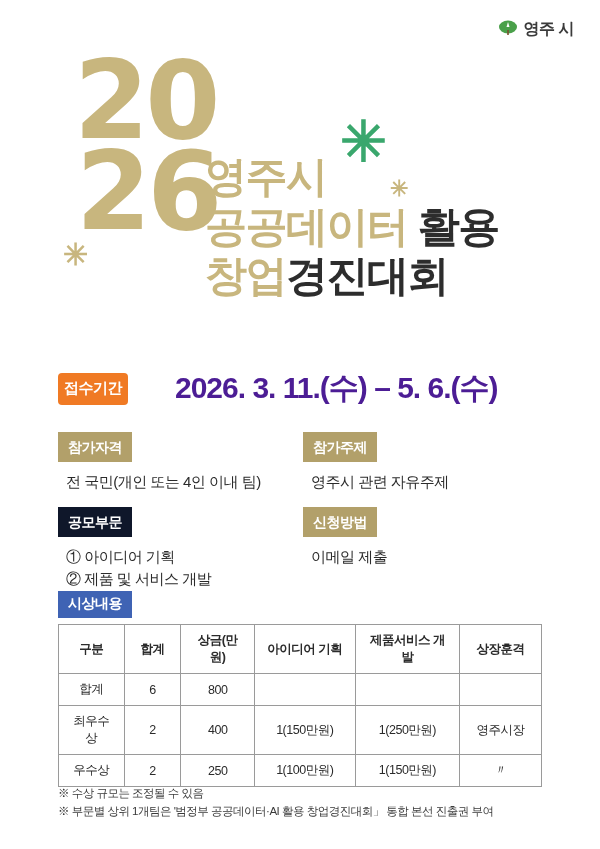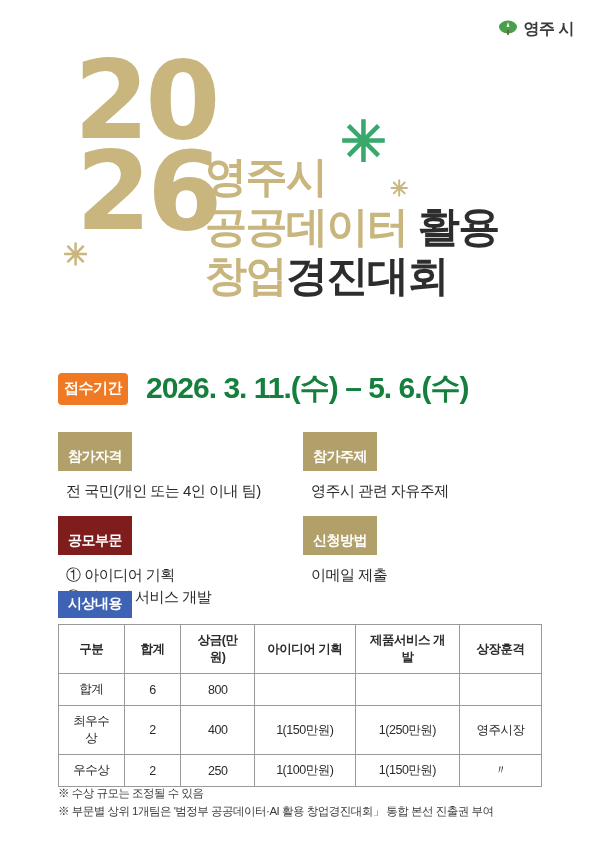--- a/index.html
+++ b/index.html
@@ -108,47 +108,48 @@
     color: #ffffff;
     font-size: 15px;
     font-weight: bold;
     padding: 6px 6px 7px;
     border-radius: 4px;
     letter-spacing: -0.5px;
   }
   .date-text {
     font-size: 30px;
     font-weight: bold;
-    color: #15803d;
+    color: #4c1d95;
     letter-spacing: -1px;
     white-space: nowrap;
+    margin-left: 29px;
   }
 
   
   .info {
     position: absolute;
     top: 432px;
     left: 58px;
     width: 490px;
   }
   .info-grid {
     display: grid;
     grid-template-columns: 245px 245px;
     row-gap: 0;
   }
   .blk-head {
     display: inline-block;
     color: #ffffff;
     font-size: 14px;
     font-weight: bold;
-    padding: 16px 10px 5px;
+    padding: 7px 10px 5px;
     letter-spacing: -0.5px;
   }
   .head-beige { background: #b2a06a; }
-  .head-blue { background: #7f1d1d; }
+  .head-blue { background: #0f172a; }
   .blk-body {
     font-size: 15px;
     color: #2b2b2b;
     line-height: 1.45;
     padding: 9px 0 0 8px;
     letter-spacing: -0.5px;
   }
   .cell { padding-bottom: 14px; }
   .cell2 { padding-bottom: 6px; }
 

